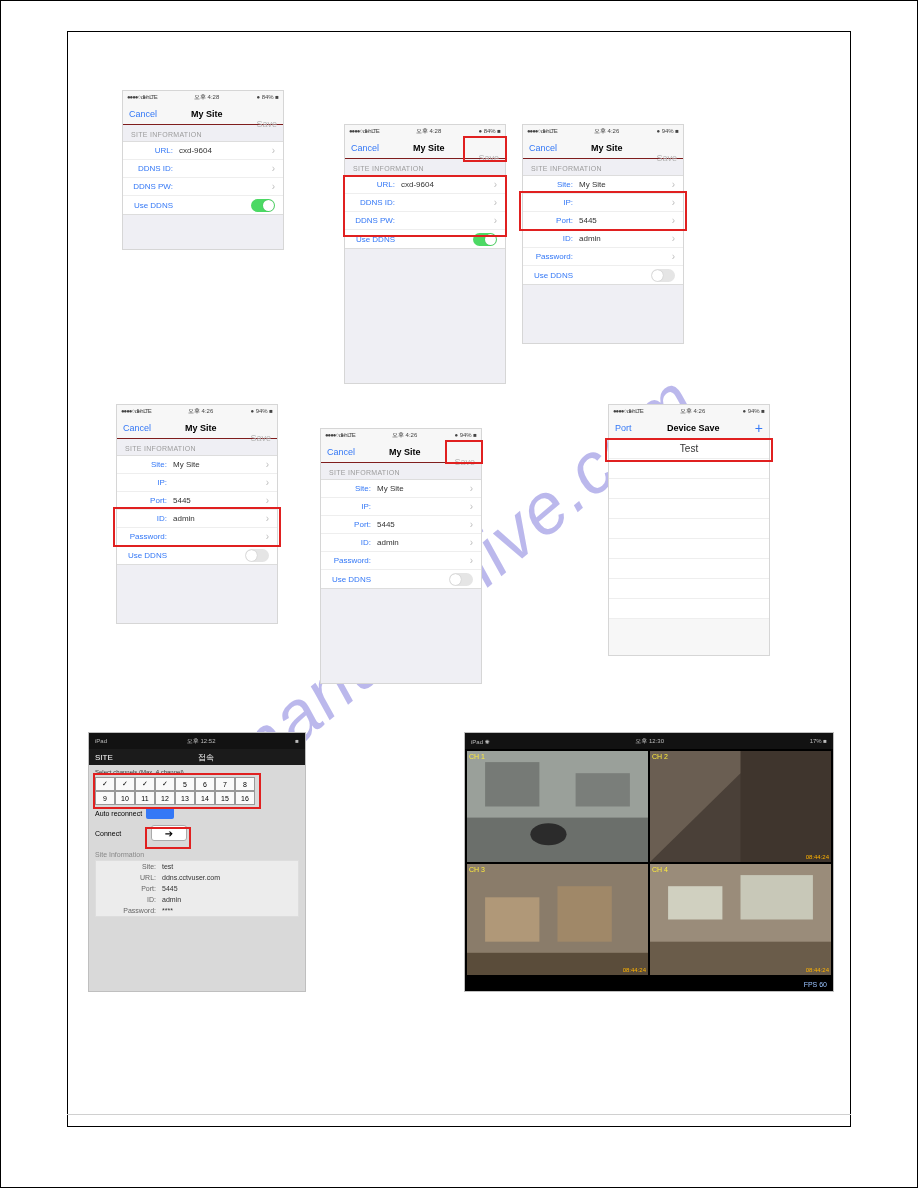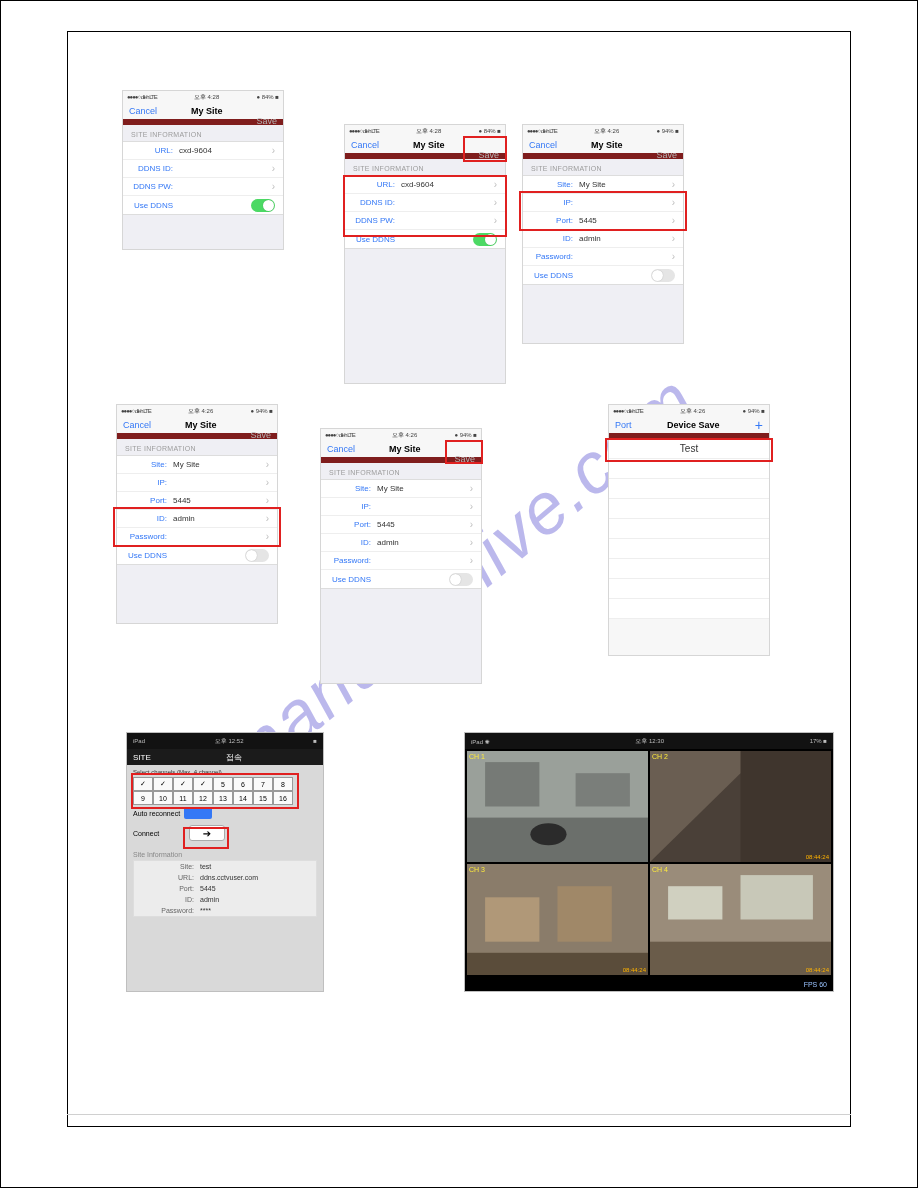--- a/index.html
+++ b/index.html
@@ -29,21 +29,21 @@
 
   .statusbar {
     height:12px; font-size:6px; color:#444; display:flex; align-items:center;
     justify-content:space-between; padding:0 4px; background:#f7f7f7;
   }
   .statusbar .sig  { letter-spacing:-1px; }
   .statusbar .time { }
   .statusbar .batt { }
 
   .navbar {
-    height:22px; background:#f7f7f7; border-bottom:6px solid #7f1d1d;
+    height:22px; background:#f7f7f7; border-bottom:1px solid #7f1d1d;
     display:flex; align-items:center; justify-content:space-between; padding:0 6px;
     font-size:9px;
   }
   .navbar .left  { color:#3478f6; }
   .navbar .title { font-weight:600; color:#000; }
   .navbar .right { color:#b5b5b5;margin-top:20px; }
   .navbar .plus  { color:#3478f6; font-size:14px; line-height:14px; }
 
   .section-header {
     font-size:7px; color:#9c9c9c; padding:6px 8px 3px; letter-spacing:.3px;
@@ -363,21 +363,21 @@
       <div class="list-empty"></div>
       <div class="list-empty"></div>
       <div class="list-empty"></div>
       <div class="list-empty"></div>
       <div class="list-empty"></div>
       <div class="list-empty"></div>
       <div class="list-empty"></div>
       <div class="hl" style="top:33px; left:-4px; right:-4px; height:24px;"></div>
     </div>
 
-    <div class="ipad" style="left:20px; top:700px; width:198px; height:260px;margin-left:38px;">
+    <div class="ipad" style="left:20px; top:700px; width:218px; height:260px;">
       <div class="blackbar">
         <span>iPad</span>
           <span>오후 12:52</span>
           <span>■</span>
       </div>
       <div class="title-dark">
         <span>SITE</span>
         <span>접속</span>
         <span></span>
       </div>

